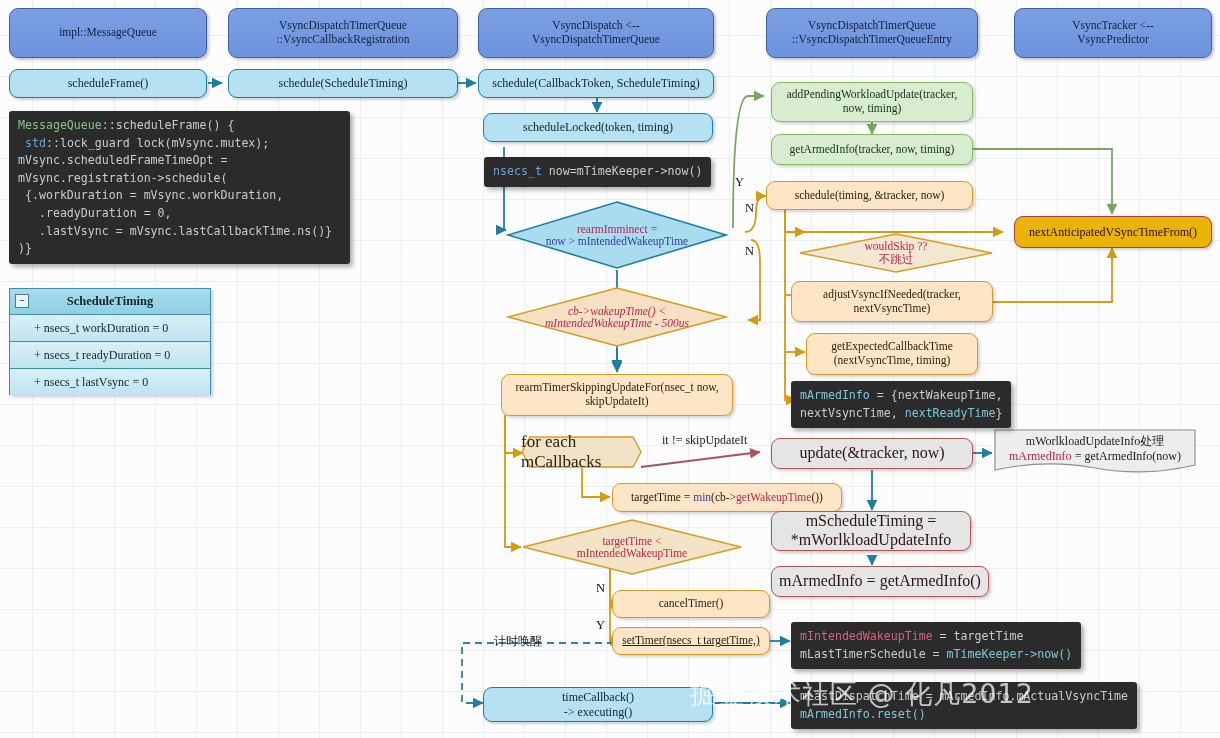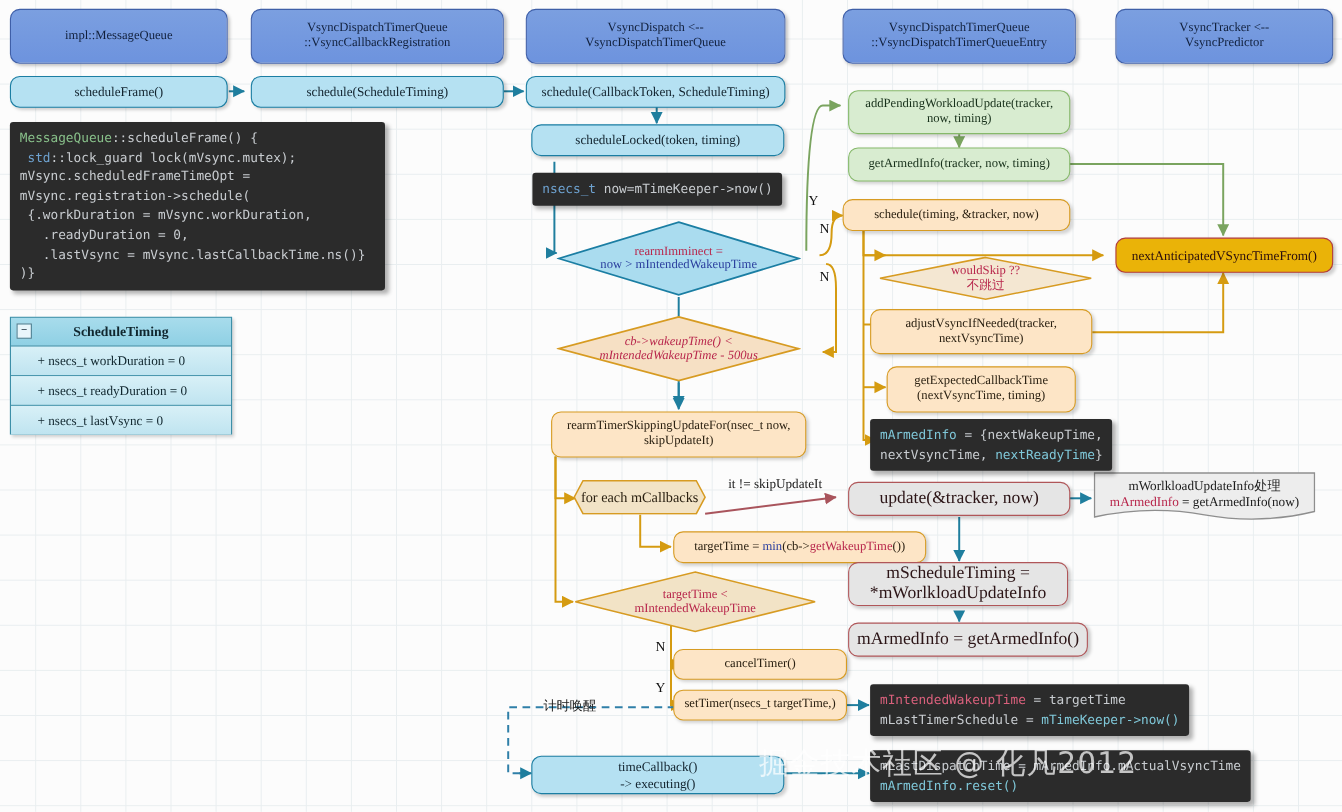--- a/index.html
+++ b/index.html
@@ -222,29 +222,29 @@
 <div class="node orange" style="left:501px;top:374px;width:232px;height:42px;">
   <span style="white-space:pre-line;font-size:11.5px"><span>rearmTimerSkippingUpdateFor(nsec_t now,
 skipUpdateIt)</span></span>
   </div>
 <div class="node orange" style="left:612px;top:483px;width:230px;height:29px;">
   <span>targetTime = <span class="navy">min</span>(cb-&gt;<span class="darkred">getWakeupTime</span>())</span>
   </div>
 <div class="node orange" style="left:612px;top:590px;width:158px;height:28px;">
   <span>cancelTimer()</span>
   </div>
-<div class="node orange" style="left:612px;top:627px;width:158px;height:28px;">
+<div class="node orange" style="left:612px;top:627px;width:158px;height:28px;text-decoration:underline;">
   <span>setTimer(nsecs_t targetTime,)</span>
   </div>
 
 <div style="position:absolute;left:521px;top:436px;width:121px;height:32px;z-index:3;">
   <svg width="121" height="32" style="position:absolute;left:0;top:0;">
     <polygon points="9,1 112,1 120,16 112,31 9,31 1,16" fill="#f2e3c6" stroke="#d79b22" stroke-width="1.4"></polygon>
   </svg>
-  <div style="position:absolute;inset:0;display:flex;align-items:center;justify-content:center;font-size:13px;color:#2b2112;">for each mCallbacks</div>
+  <div style="position:absolute;inset:0;display:flex;align-items:center;justify-content:center;font-size:17px;color:#2b2112;">for each mCallbacks</div>
 </div>
 
 <div class="node red" style="left:1014px;top:216px;width:198px;height:32px;">
   <span>nextAnticipatedVSyncTimeFrom()</span>
   </div>
 <div class="node pink" style="left:771px;top:438px;width:202px;height:31px;">
   <span>update(&amp;tracker, now)</span>
   </div>
 <div class="node pink" style="left:771px;top:511px;width:200px;height:40px;">
   <span style="white-space:pre-line">mScheduleTiming =

